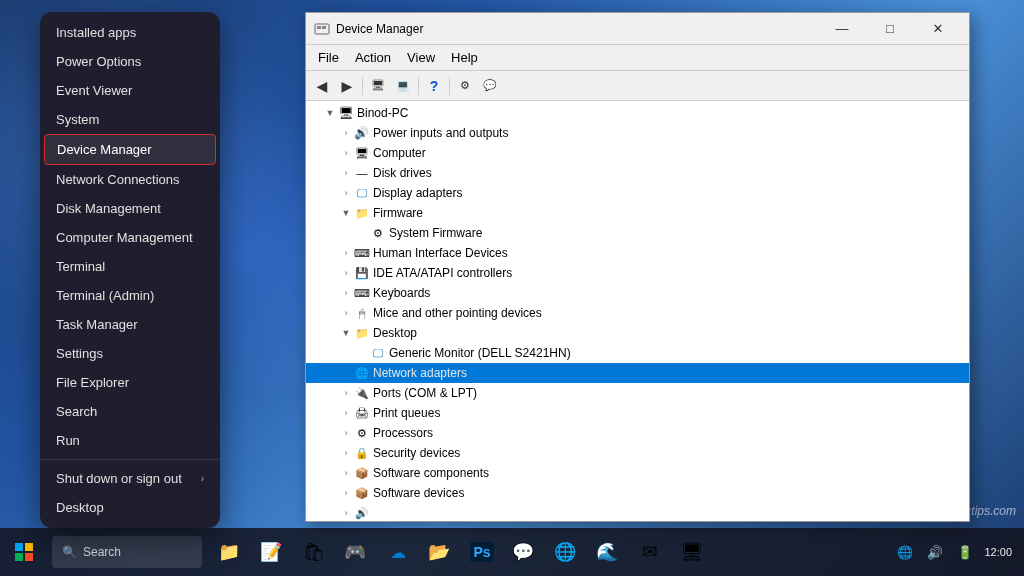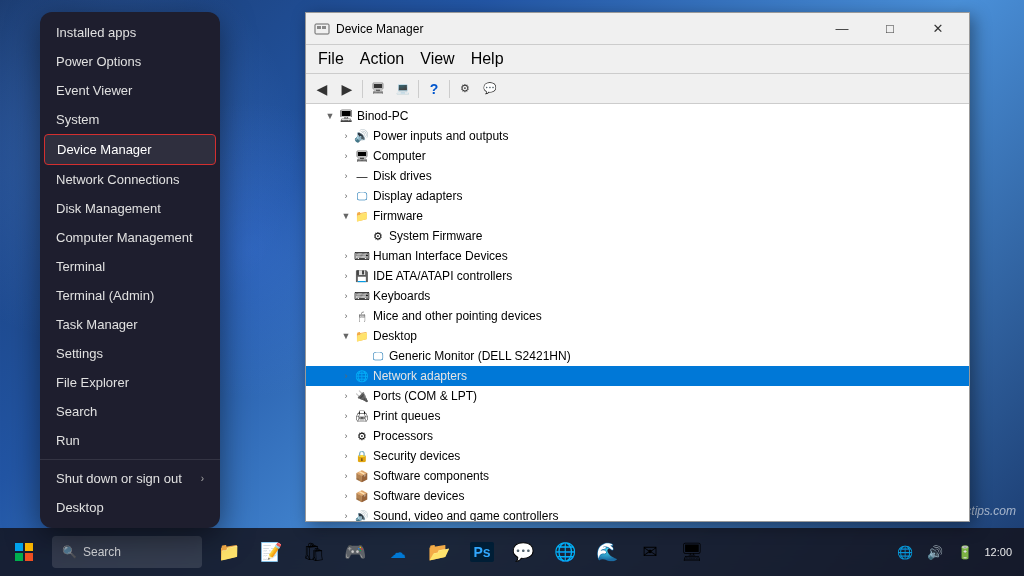--- a/index.html
+++ b/index.html
@@ -211,21 +211,21 @@
       display: flex;
       gap: 0;
       padding: 2px 4px;
       background: #f0f0f0;
       border-bottom: 1px solid #ccc;
       flex-shrink: 0;
     }
 
     .dm-menu-item {
       padding: 3px 8px;
-      font-size: 16px;
+      font-size: 13px;
       cursor: pointer;
       color: #000;
     }
 
     .dm-toolbar {
       display: flex;
       align-items: center;
       padding: 2px 4px;
       background: #f0f0f0;
       border-bottom: 1px solid #ccc;
@@ -528,21 +528,20 @@
 
       <div class="tree-item indent-2">
         <span class="tree-arrow">›</span>
         <span class="tree-icon" style="font-size:11px;">📦</span>
         <span class="tree-label">Software devices</span>
       </div>
 
       <div class="tree-item indent-2">
         <span class="tree-arrow">›</span>
         <span class="tree-icon" style="font-size:11px;">🔊</span>
-        <span class="tree-label">Sound, video and game controllers</span>
       </div>
 
     </div>
   </div>
 
   <div class="watermark">©pctips.com</div>
 
   <div class="taskbar">
 
     <div class="taskbar-start">

